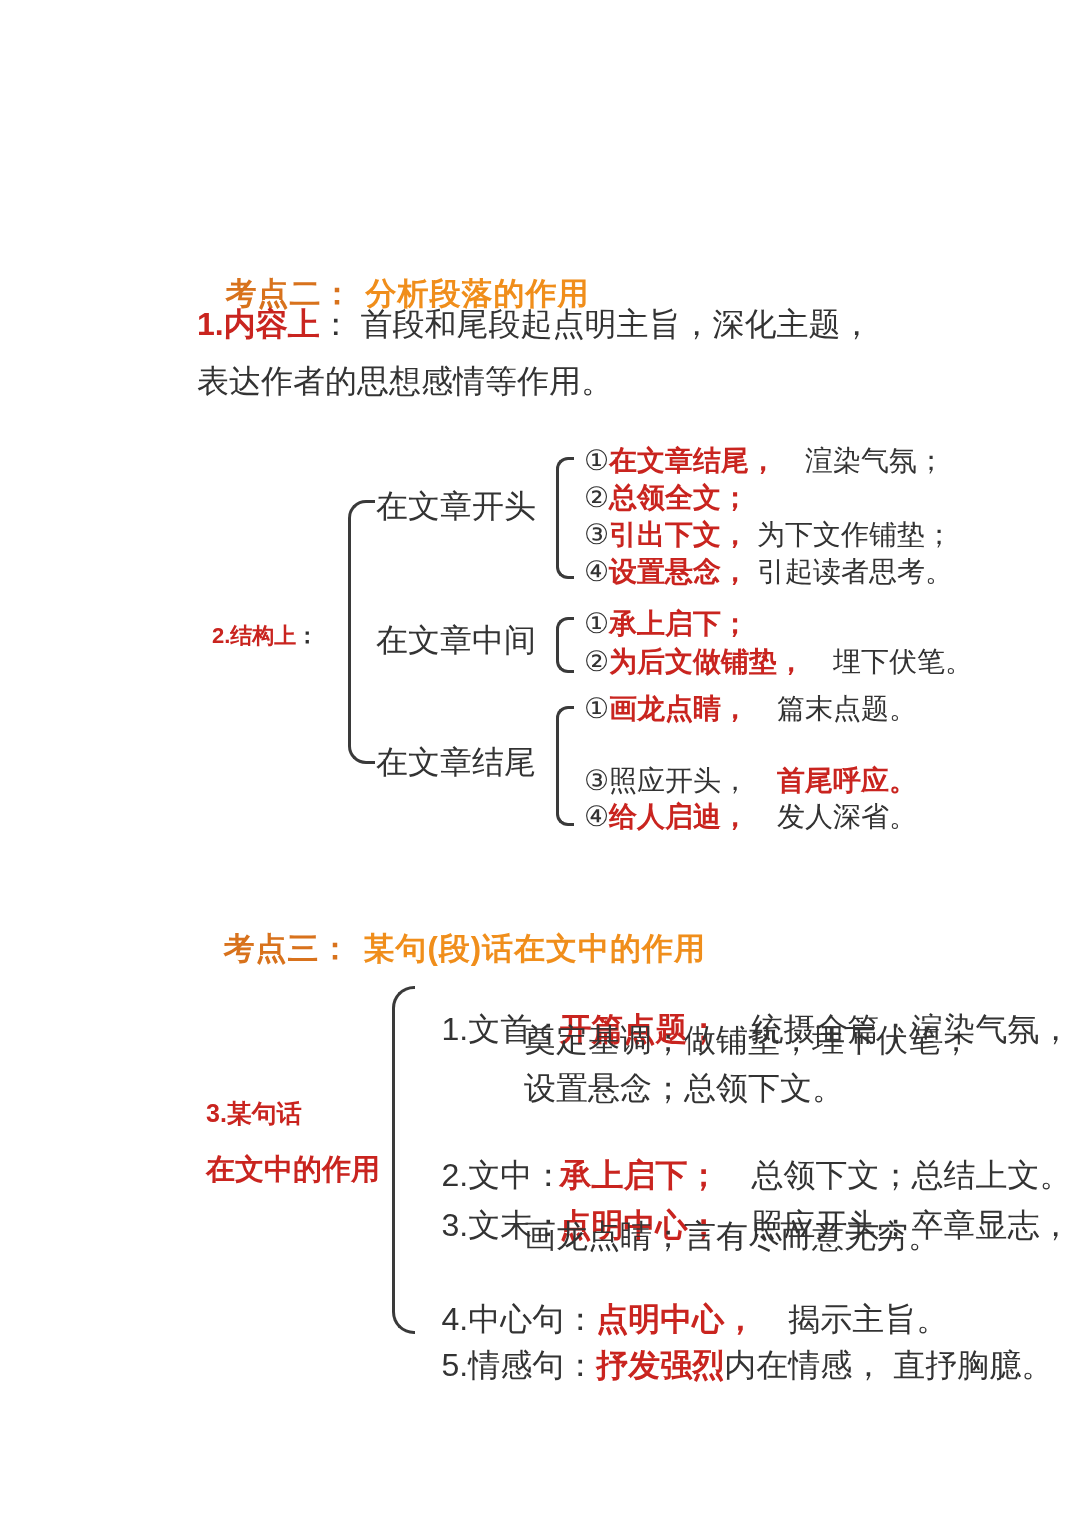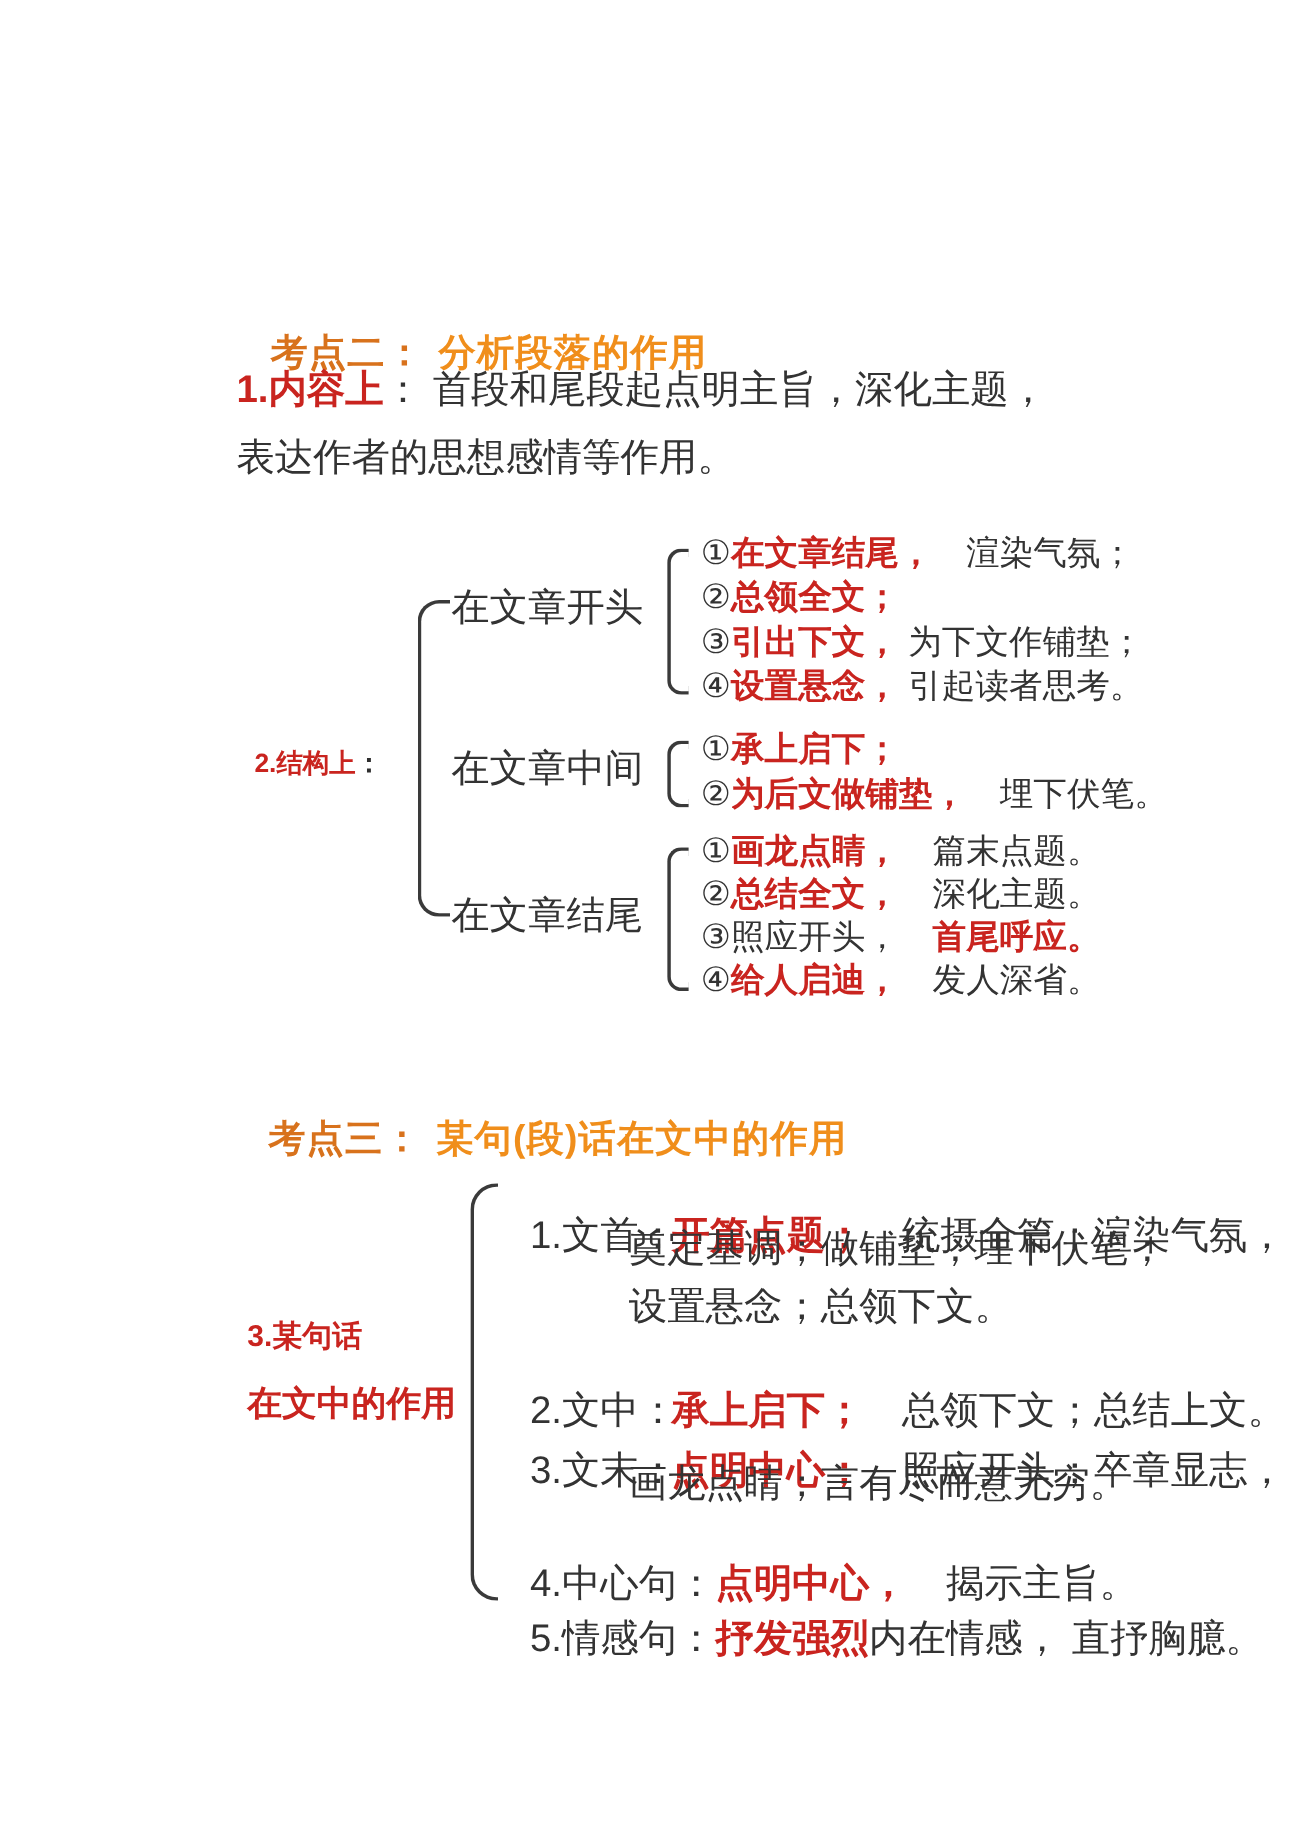--- a/index.html
+++ b/index.html
@@ -94,21 +94,20 @@
 
   <div class="line t27" style="left:584px; top:445px;"><span class="seg-black">①</span><span class="seg-red">在文章结尾，</span><span class="seg-black">　渲染气氛；</span></div>
   <div class="line t27" style="left:584px; top:482px;"><span class="seg-black">②</span><span class="seg-red">总领全文；</span></div>
   <div class="line t27" style="left:584px; top:519px;"><span class="seg-black">③</span><span class="seg-red">引出下文，</span><span class="seg-black"> 为下文作铺垫；</span></div>
   <div class="line t27" style="left:584px; top:556px;"><span class="seg-black">④</span><span class="seg-red">设置悬念，</span><span class="seg-black"> 引起读者思考。</span></div>
 
   <div class="line t27" style="left:584px; top:608px;"><span class="seg-black">①</span><span class="seg-red">承上启下；</span></div>
   <div class="line t27" style="left:584px; top:646px;"><span class="seg-black">②</span><span class="seg-red">为后文做铺垫，</span><span class="seg-black">　埋下伏笔。</span></div>
 
   <div class="line t27" style="left:584px; top:693px;"><span class="seg-black">①</span><span class="seg-red">画龙点睛，</span><span class="seg-black">　篇末点题。</span></div>
-  <div class="line t27" style="left:584px; top:729px;"><span class="seg-black">②</span><span class="seg-red">总结全文，</span><span class="seg-black">　深化主题。</span></div>
   <div class="line t27" style="left:584px; top:765px;"><span class="seg-black">③照应开头，　</span><span class="seg-red">首尾呼应。</span></div>
   <div class="line t27" style="left:584px; top:801px;"><span class="seg-black">④</span><span class="seg-red">给人启迪，</span><span class="seg-black">　发人深省。</span></div>
 
   <div class="heading" style="left:185px; top:892px;">
     <span class="h-prefix">考点三：</span><span class="h-title">某句(段)话在文中的作用</span>
   </div>
 
   <div class="root-label red-bold" style="left:206px; top:1097px; font-size:25px;">3.某句话</div>
   <div class="root-label red-bold" style="left:206px; top:1150px; font-size:29px;">在文中的作用</div>
 

